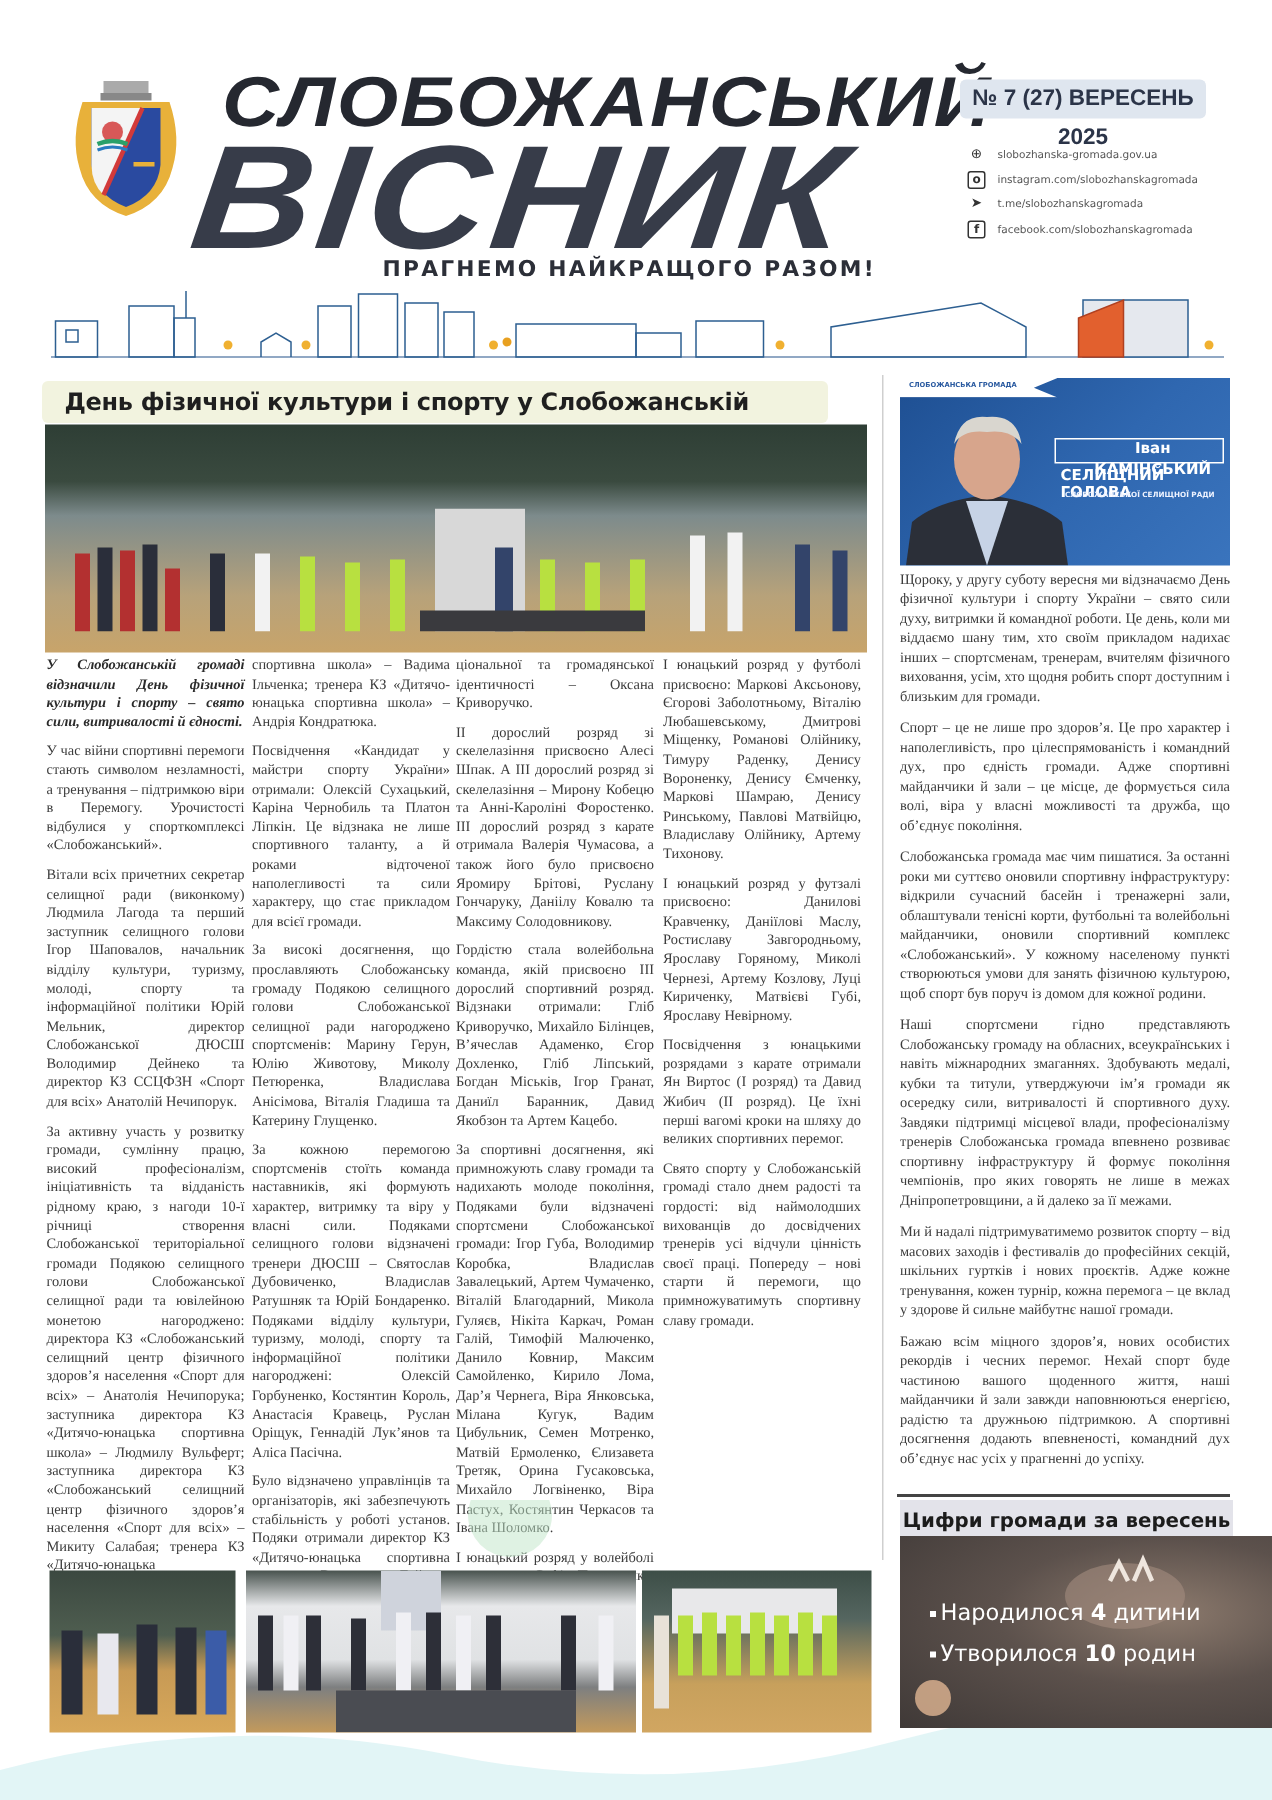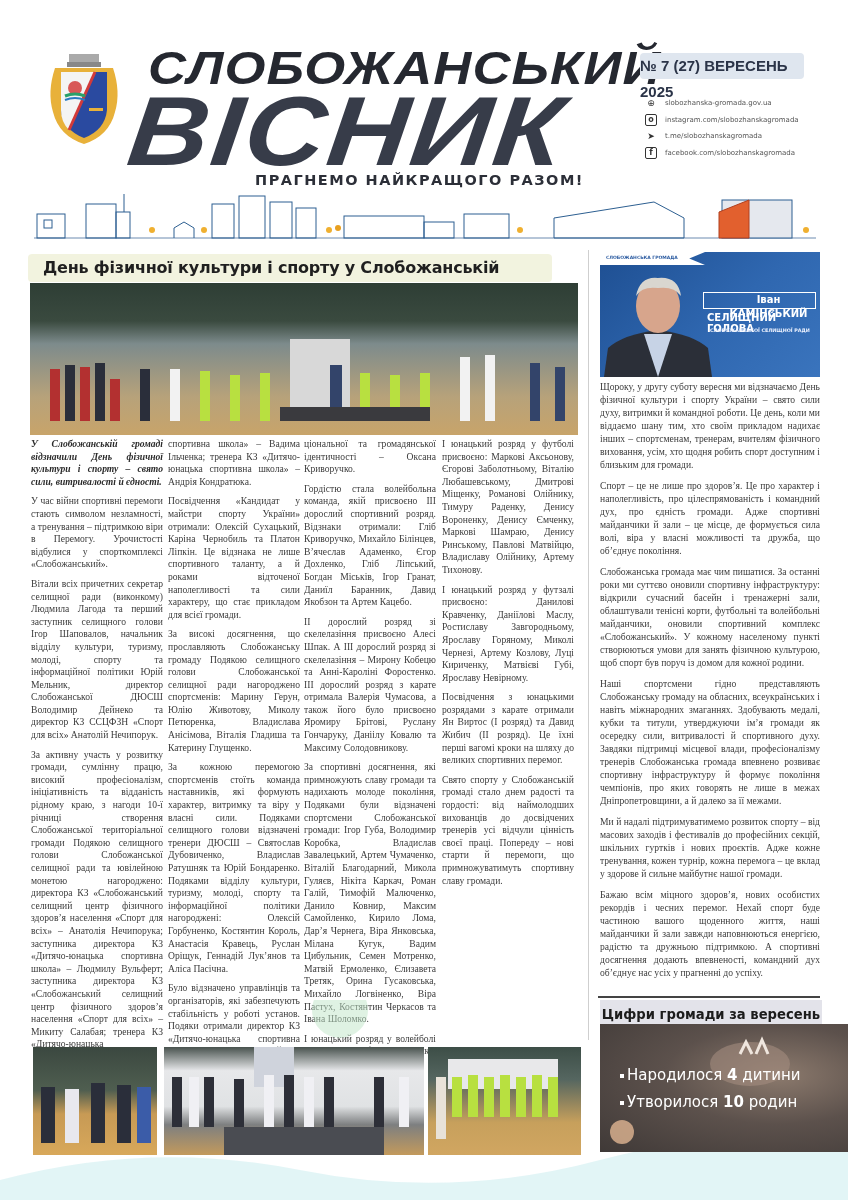--- a/index.html
+++ b/index.html
@@ -5,21 +5,21 @@
   * { box-sizing: border-box; margin: 0; padding: 0; }
   html, body { width: 848px; height: 1200px; background: #ffffff; overflow: hidden; }
   body { position: relative; font-family: "Liberation Serif", serif; color: #333; }
 
   
   .masthead { position: absolute; left: 0; top: 0; width: 848px; height: 245px; }
   .coat { position: absolute; left: 45px; top: 52px; width: 78px; height: 94px; }
   .title1 { position: absolute; left: 148px; top: 44px; font-family: "Liberation Sans", sans-serif; font-weight: 900; font-style: italic; font-size: 47px; letter-spacing: 1px; color: #252830; transform: scaleX(1.12); transform-origin: left top; line-height: 1; }
   .title2 { position: absolute; left: 135px; top: 82px; font-family: "Liberation Sans", sans-serif; font-weight: 900; font-style: italic; font-size: 98px; letter-spacing: 2px; color: #373c49; transform: scaleX(1.14) skewX(-6deg); transform-origin: left top; line-height: 1; }
   .tagline { position: absolute; left: 255px; top: 172px; font-family: "DejaVu Sans", sans-serif; font-weight: bold; font-size: 14.5px; letter-spacing: 1.5px; color: #2c2f38; text-align: center; }
-  .issue { position: absolute; left: 640px; top: 53px; width: 164px; height: 26px; background: #dfe6ef; border-radius: 4px; font-family: "Liberation Sans", sans-serif; font-weight: bold; font-size: 15px; color: #2b3448; line-height: 26px; text-align: left; }
+  .issue { position: absolute; left: 640px; top: 53px; width: 164px; height: 26px; background: #dfe6ef; border-radius: 4px; font-family: "Liberation Sans", sans-serif; font-weight: bold; font-size: 15px; color: #2b3448; line-height: 26px; text-align: center; }
   .contacts { position: absolute; left: 645px; top: 95px; }
   .contact { display: flex; align-items: center; height: 16.5px; font-family: "DejaVu Sans", sans-serif; font-size: 7px; color: #555; }
   .contact .ico { width: 12px; height: 12px; margin-right: 8px; display: flex; align-items: center; justify-content: center; font-size: 9px; color: #333; }
   .ico-box { border: 1.2px solid #333; border-radius: 2px; font-size: 8px !important; font-weight: bold; }
   .skyline { position: absolute; left: 34px; top: 192px; width: 782px; height: 48px; }
 
   
   .headline { position: absolute; left: 28px; top: 254px; width: 524px; height: 28px; background: #f2f3df; border-radius: 4px; font-family: "DejaVu Sans", sans-serif; font-weight: bold; font-size: 16px; color: #1f1f1f; line-height: 28px; padding-left: 15px; letter-spacing: -0.2px; }
   .divider-v { position: absolute; left: 588px; top: 250px; width: 1px; height: 790px; background: #cfcfcf; }
 
@@ -173,22 +173,22 @@
 </div>
 <div class="col c2">
   <p>спортивна школа» – Вадима Ільченка; тренера КЗ «Дитячо-юнацька спортивна школа» – Андрія Кондратюка.</p>
   <p>Посвідчення «Кандидат у майстри спорту України» отримали: Олексій Сухацький, Каріна Чернобиль та Платон Ліпкін. Це відзнака не лише спортивного таланту, а й роками відточеної наполегливості та сили характеру, що стає прикладом для всієї громади.</p>
   <p>За високі досягнення, що прославляють Слобожанську громаду Подякою селищного голови Слобожанської селищної ради нагороджено спортсменів: Марину Герун, Юлію Животову, Миколу Петюренка, Владислава Анісімова, Віталія Гладиша та Катерину Глущенко.</p>
   <p>За кожною перемогою спортсменів стоїть команда наставників, які формують характер, витримку та віру у власні сили. Подяками селищного голови відзначені тренери ДЮСШ – Святослав Дубовиченко, Владислав Ратушняк та Юрій Бондаренко. Подяками відділу культури, туризму, молоді, спорту та інформаційної політики нагороджені: Олексій Горбуненко, Костянтин Король, Анастасія Кравець, Руслан Оріщук, Геннадій Лук’янов та Аліса Пасічна.</p>
   <p>Було відзначено управлінців та організаторів, які забезпечують стабільність у роботі установ. Подяки отримали директор КЗ «Дитячо-юнацька спортивна школа» – Володимир Дейнеко та завідувач сектору молоді, спорту та утвердження української на-</p>
 </div>
 <div class="col c3">
   <p>ціональної та громадянської ідентичності – Оксана Криворучко.</p>
+  <p>II дорослий розряд зі скелелазіння присвоєно Алесі Шпак. А III дорослий розряд зі скелелазіння – Мирону Кобецю та Анні-Кароліні Форостенко. III дорослий розряд з карате отримала Валерія Чумасова, а також його було присвоєно Яромиру Брітові, Руслану Гончаруку, Даніілу Ковалю та Максиму Солодовникову.</p>
   <p>Гордістю стала волейбольна команда, якій присвоєно III дорослий спортивний розряд. Відзнаки отримали: Гліб Криворучко, Михайло Білінцев, В’ячеслав Адаменко, Єгор Дохленко, Гліб Ліпський, Богдан Міськів, Ігор Гранат, Даниїл Баранник, Давид Якобзон та Артем Кацебо.</p>
-  <p>II дорослий розряд зі скелелазіння присвоєно Алесі Шпак. А III дорослий розряд зі скелелазіння – Мирону Кобецю та Анні-Кароліні Форостенко. III дорослий розряд з карате отримала Валерія Чумасова, а також його було присвоєно Яромиру Брітові, Руслану Гончаруку, Даніілу Ковалю та Максиму Солодовникову.</p>
   <p>За спортивні досягнення, які примножують славу громади та надихають молоде покоління, Подяками були відзначені спортсмени Слобожанської громади: Ігор Губа, Володимир Коробка, Владислав Завалецький, Артем Чумаченко, Віталій Благодарний, Микола Гуляєв, Нікіта Каркач, Роман Галій, Тимофій Малюченко, Данило Ковнир, Максим Самойленко, Кирило Лома, Дар’я Чернега, Віра Янковська, Мілана Кугук, Вадим Цибульник, Семен Мотренко, Матвій Ермоленко, Єлизавета Третяк, Орина Гусаковська, Михайло Логвіненко, Віра Пастух, Костянтин Черкасов та Івана Шоломко.</p>
   <p>I юнацький розряд у волейболі присвоєно: Софії Петриченко, Марії Черновій, Аліні Воло-</p>
 </div>
 <div class="col c4">
   <p>I юнацький розряд у футболі присвоєно: Маркові Аксьонову, Єгорові Заболотньому, Віталію Любашевському, Дмитрові Міщенку, Романові Олійнику, Тимуру Раденку, Денису Вороненку, Денису Ємченку, Маркові Шамраю, Денису Ринському, Павлові Матвійцю, Владиславу Олійнику, Артему Тихонову.</p>
   <p>I юнацький розряд у футзалі присвоєно: Данилові Кравченку, Даніїлові Маслу, Ростиславу Завгородньому, Ярославу Горяному, Миколі Чернезі, Артему Козлову, Луці Кириченку, Матвієві Губі, Ярославу Невірному.</p>
   <p>Посвідчення з юнацькими розрядами з карате отримали Ян Виртос (I розряд) та Давид Жибич (II розряд). Це їхні перші вагомі кроки на шляху до великих спортивних перемог.</p>
   <p>Свято спорту у Слобожанській громаді стало днем радості та гордості: від наймолодших вихованців до досвідчених тренерів усі відчули цінність своєї праці. Попереду – нові старти й перемоги, що примножуватимуть спортивну славу громади.</p>
 </div>
 

